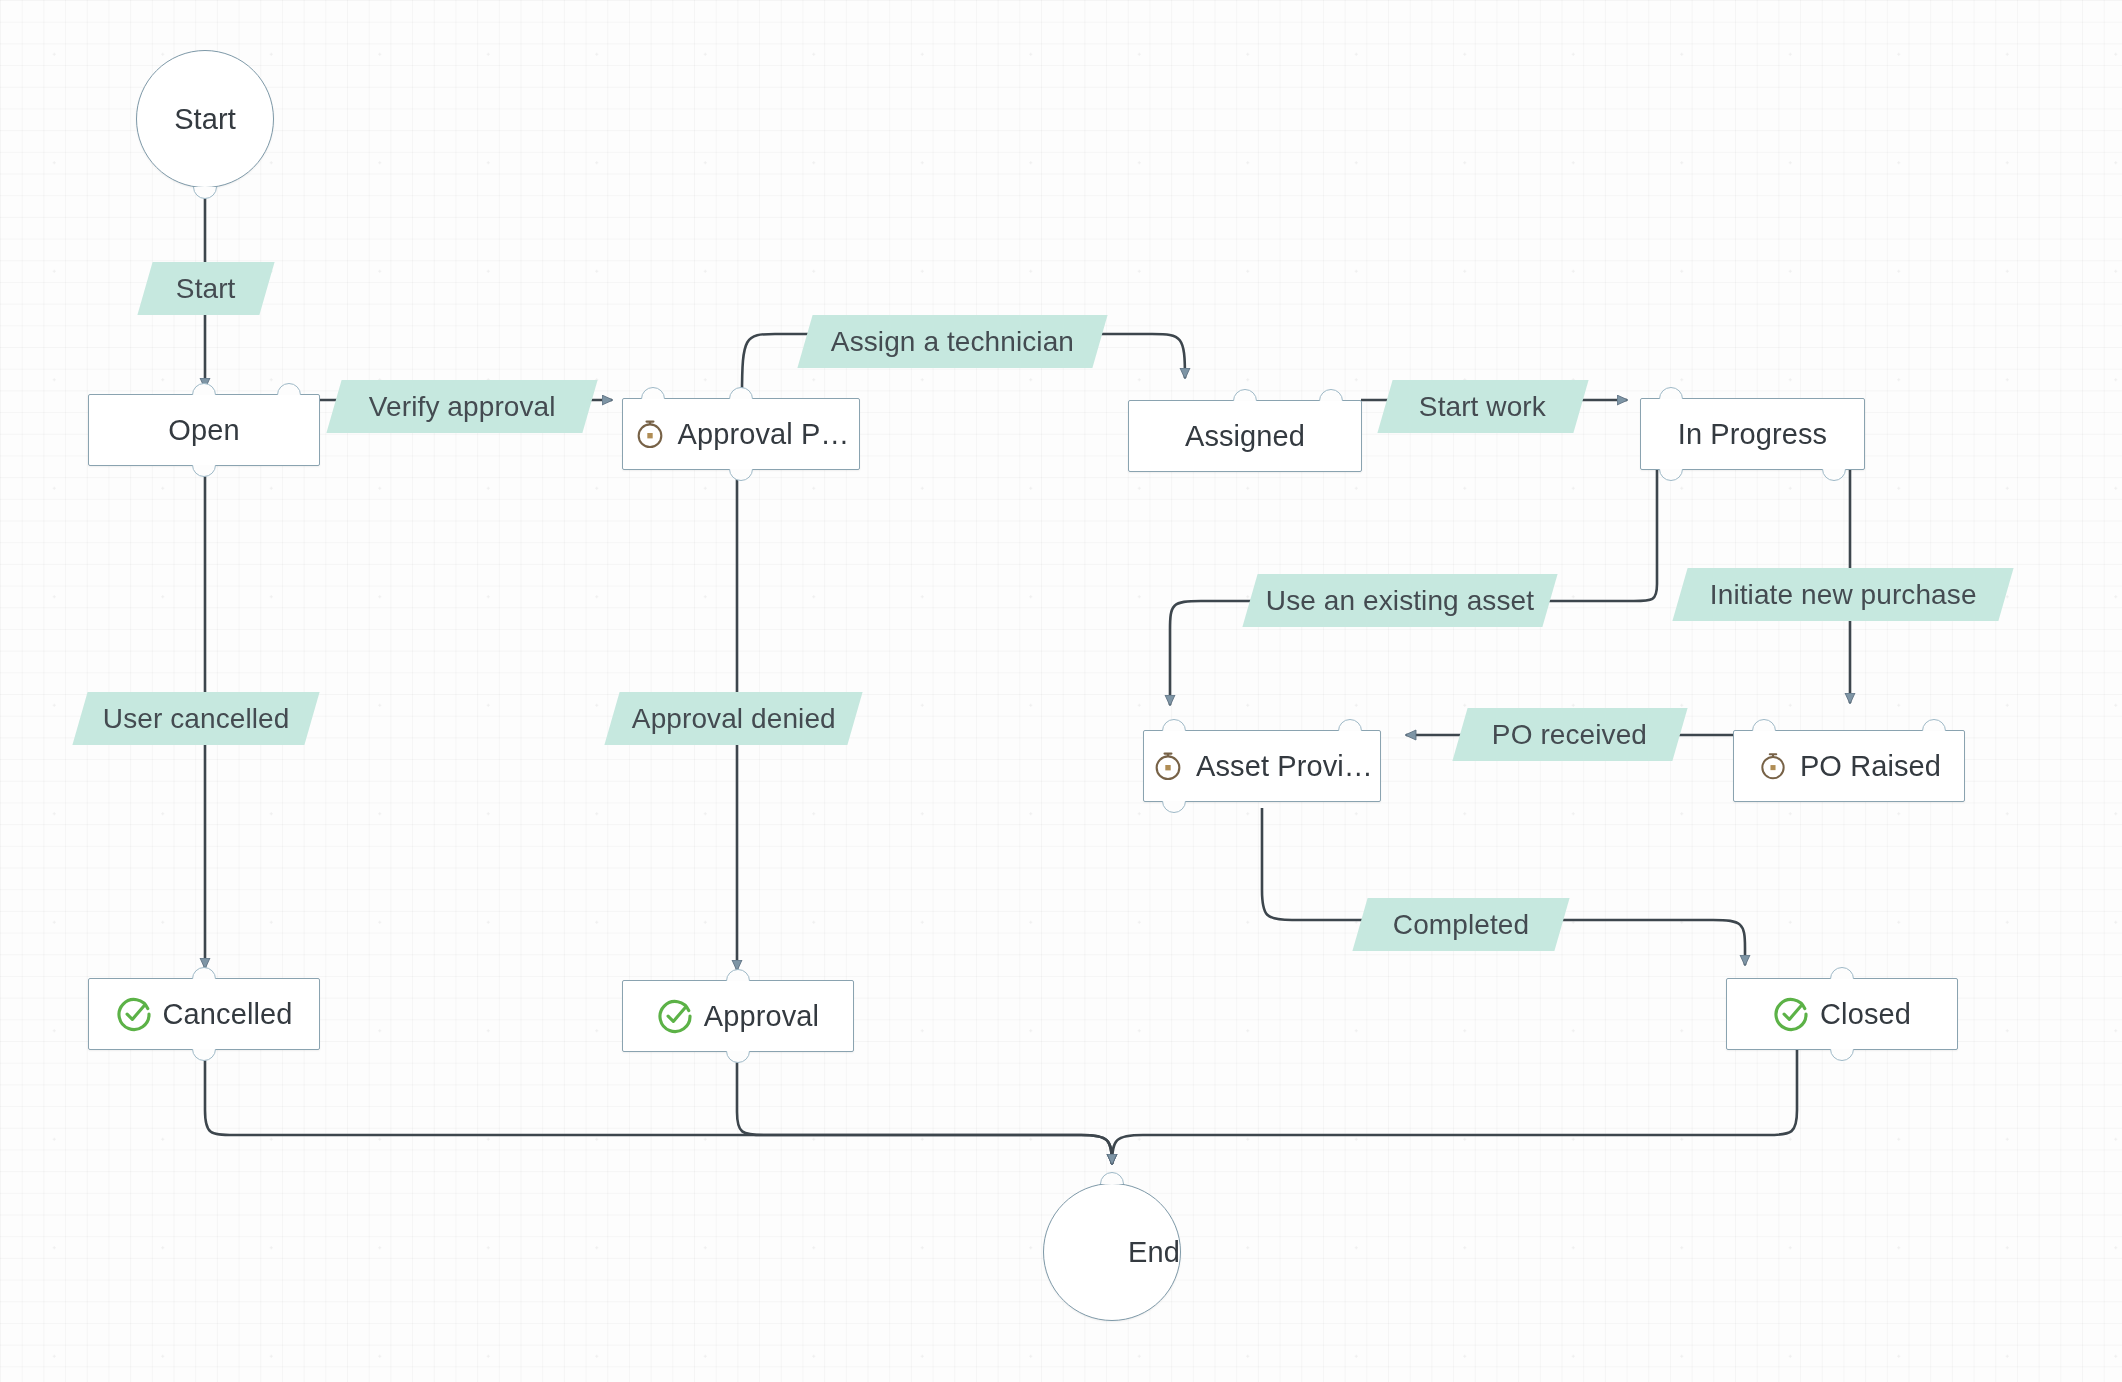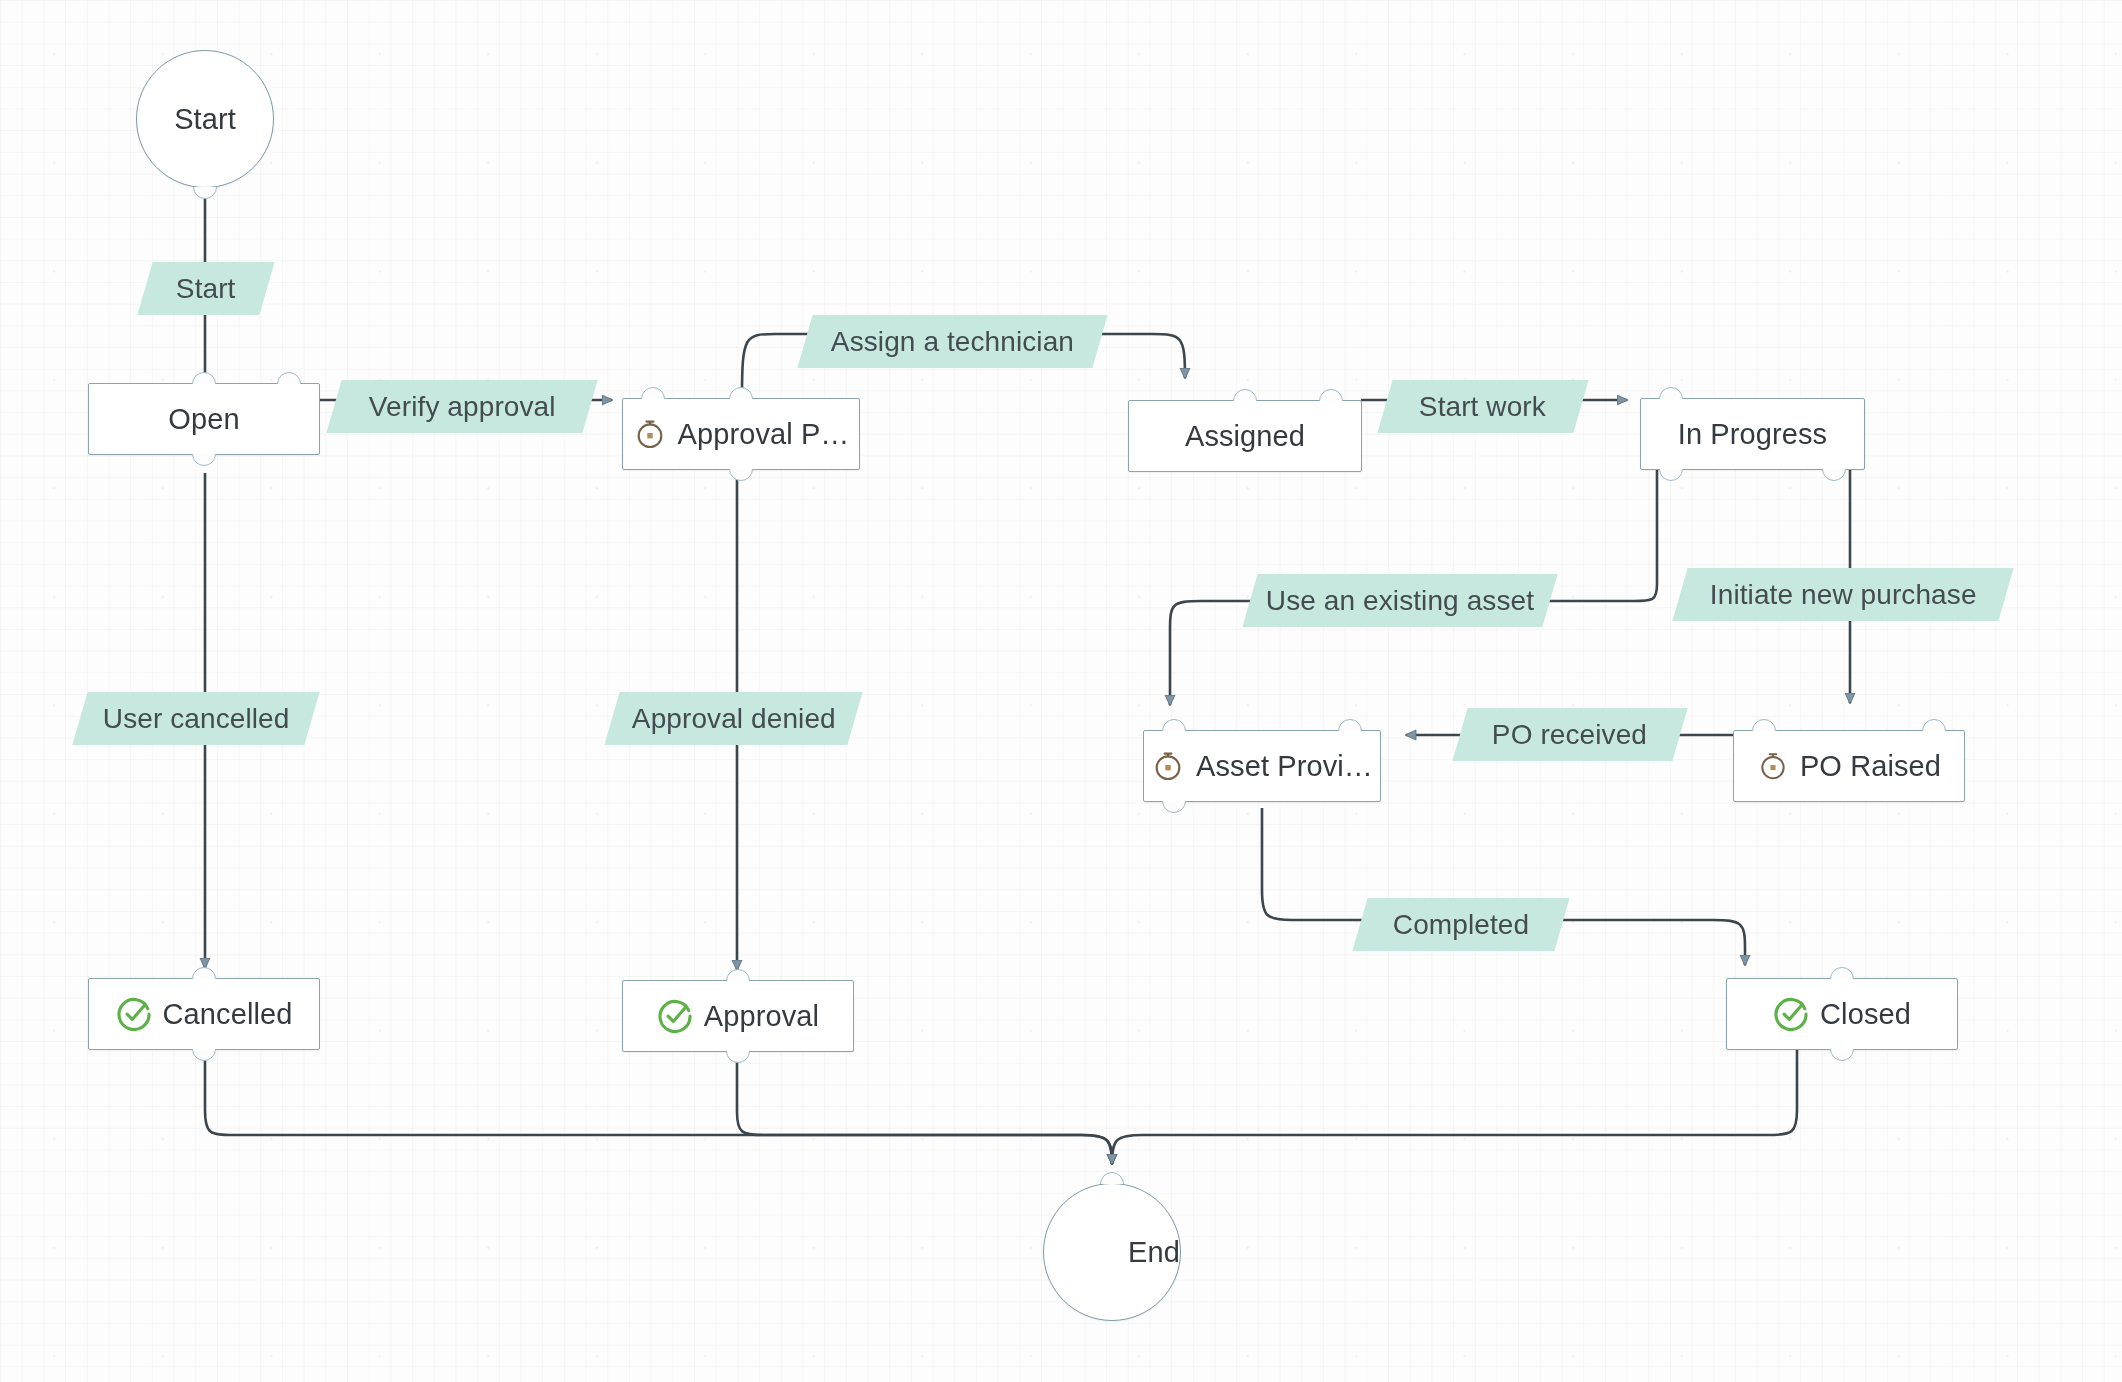--- a/index.html
+++ b/index.html
@@ -131,21 +131,21 @@
 
       <path d="M1797,1050 L1797,1110 C1797,1133 1792,1135 1768,1135 L1143,1135 C1116,1135 1112,1139 1112,1164"></path>
     </g>
   </svg>
 
   <div class="node circle" style="left:136px; top:50px; width:138px; height:138px;">
     <span>Start</span>
     <span class="port bottom"></span>
   </div>
 
-  <div class="node" style="left:88px; top:383px; width:232px; height:72px;">
+  <div class="node" style="left:88px; top:394px; width:232px; height:72px;">
     <span>Open</span>
     <span class="port top"></span>
     <span class="port bottom"></span>
     <span class="port tr"></span>
   </div>
 
   <div class="node" style="left:622px; top:398px; width:238px; height:72px;">
     <span class="icon">
       <svg width="34" height="34" viewBox="0 0 24 24">
         <circle cx="12" cy="13.2" r="8" fill="none" stroke="#776247" stroke-width="1.5"></circle>

